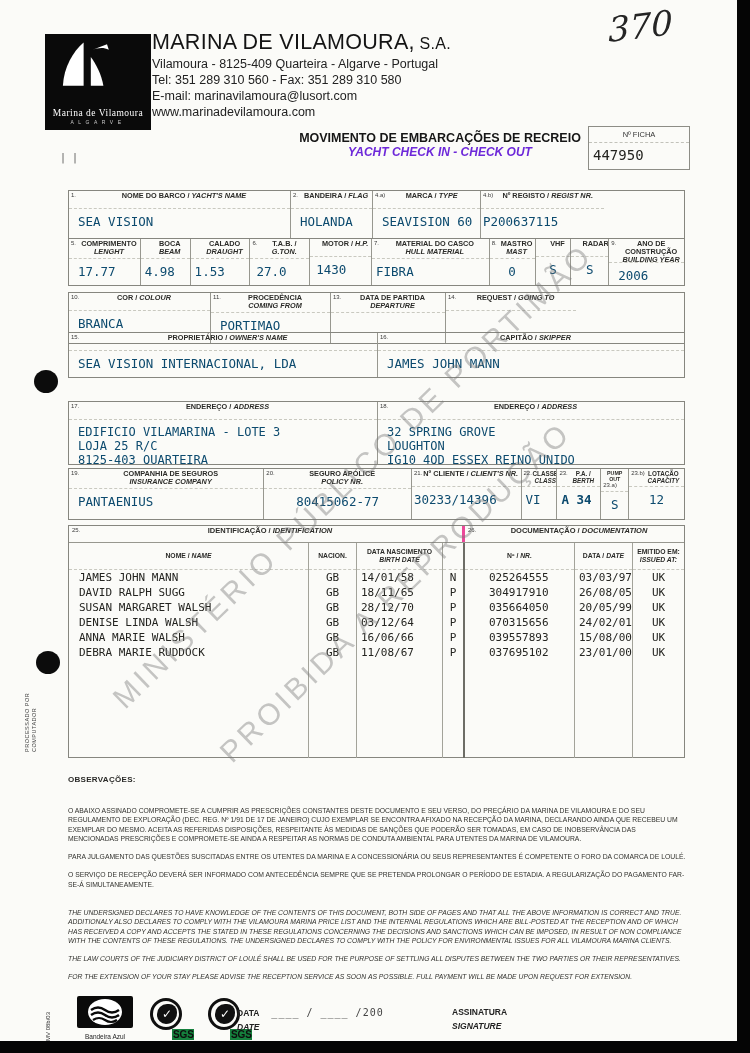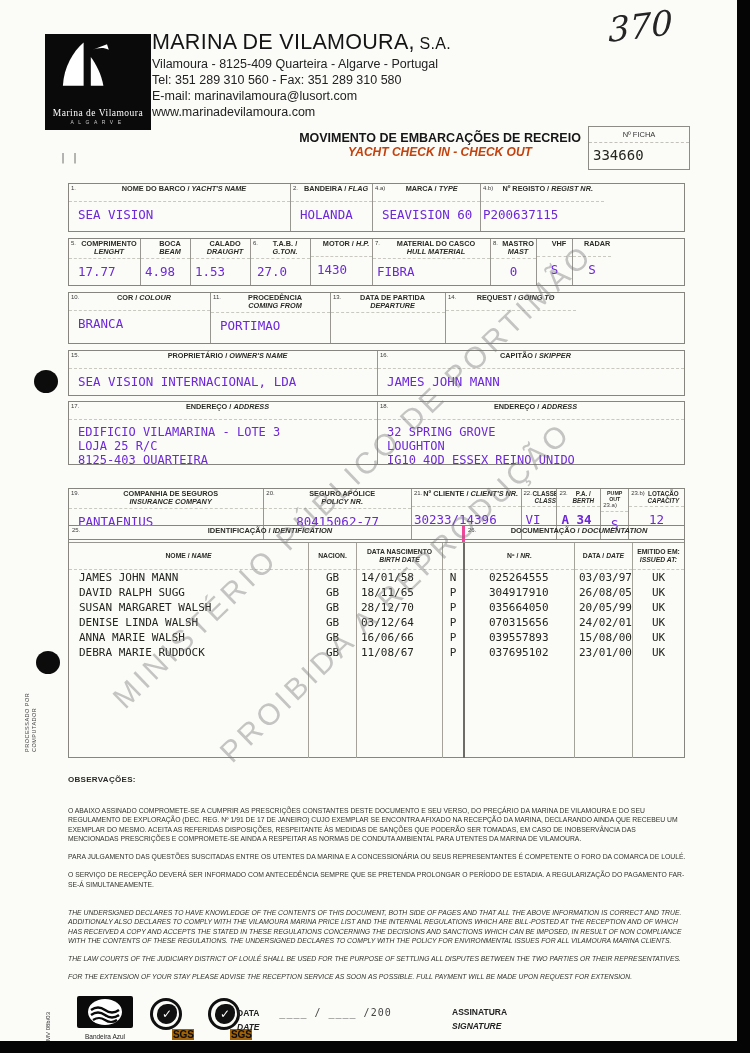--- a/index.html
+++ b/index.html
@@ -13,37 +13,37 @@
   .logo-line2{font:400 5px/7px "Liberation Sans",sans-serif;color:#c9c9c9;letter-spacing:4.5px}
   #company{position:absolute;left:152px;top:30px}
   #company .cname{font:400 21.5px/25px "Liberation Sans",sans-serif;color:#141414;letter-spacing:.3px}
   #company .cname .sfx{font-size:16px}
   #company .cline{font:400 12.5px/16px "Liberation Sans",sans-serif;color:#222}
   #handwritten{position:absolute;left:608px;top:8px;font:italic 400 34px/36px "DejaVu Serif",serif;color:#242424;transform:rotate(-7deg) skewX(-6deg)}
   #pen-marks{position:absolute;left:60px;top:153px;font:400 10px/10px "DejaVu Sans Mono",monospace;color:#555}
   
   #title{position:absolute;left:220px;top:131px;width:440px;text-align:center}
   #title .t1{font:700 12.5px/14px "Liberation Sans",sans-serif;color:#161616}
-  #title .t2{font:italic 700 12px/15px "Liberation Sans",sans-serif;color:#c2410c}
+  #title .t2{font:italic 700 12px/15px "Liberation Sans",sans-serif;color:#6d28d9}
   #ficha{position:absolute;left:588px;top:126px;width:102px;height:44px;border:1px solid #8d8d86;box-sizing:border-box}
   #ficha .fl{font:400 7.5px/9px "Liberation Sans",sans-serif;color:#333;text-align:center;padding-top:3px;border-bottom:1px dashed #c2c2ba;padding-bottom:3px}
   #ficha .fv{font:400 14px/16px "DejaVu Sans Mono",monospace;color:#242420;padding:4px 0 0 4px}
   
   .row{position:absolute;left:68px;width:617px;border:1px solid #86867f;box-sizing:border-box;display:flex}
   .cell{position:relative;border-right:1px solid #97978f;display:flex;flex-direction:column;box-sizing:border-box;overflow:hidden}
   .cell:last-child{border-right:none}
   .ch{min-height:14px;border-bottom:1px dashed #c9c9c0;display:flex;align-items:flex-start;padding:1px 2px 2px 2px}
   .num{font:400 6px/7px "Liberation Sans",sans-serif;color:#3a3a3a;min-width:9px}
   .lbl{flex:1;text-align:center;font:700 7.3px/8.2px "Liberation Sans",sans-serif;color:#2b2b28;letter-spacing:0}
   .inline .pt::after{content:" / "}
   .en{font-style:italic}
   .stack .pt,.stack .en{display:block}
   .tiny .lbl{font-size:5.3px;line-height:6px}
   .small .lbl{font-size:6.3px;line-height:7px}
-  .cv{flex:1;font:400 12.5px/15px "DejaVu Sans Mono",monospace;color:#6d28d9;padding:5px 2px 2px 9px;white-space:pre-line}
+  .cv{flex:1;font:400 12.5px/15px "DejaVu Sans Mono",monospace;color:#0c4a6e;padding:5px 2px 2px 9px;white-space:pre-line}
   .cv.center{text-align:center;padding-left:2px}
   
   #crew{position:absolute;left:68px;top:525px;width:617px;height:233px;border:1px solid #86867f;box-sizing:border-box}
   #crew-sec{display:flex;height:16px;border-bottom:1px solid #97978f}
   .sec{display:flex;align-items:flex-start;padding:1px 3px;box-sizing:border-box}
   .sec .lbl{font-size:7.5px}
   #sec-id{width:396px;border-right:3px solid #ec4899}
   #sec-doc{flex:1}
   #crew-cols{display:flex;height:215px}
   .ccol{border-right:1px solid #a3a39a;display:flex;flex-direction:column;box-sizing:border-box}
@@ -71,24 +71,24 @@
   #legal-en p{font-style:italic}
   
   #mv-code{position:absolute;left:44px;top:999px;height:42px;writing-mode:vertical-rl;transform:rotate(180deg);font:400 6px/8px "Liberation Sans",sans-serif;color:#333}
   #blueflag{position:absolute;left:76px;top:996px;width:58px;text-align:center}
   #blueflag .bf-label{font:400 6.5px/8px "Liberation Sans",sans-serif;color:#222;margin-top:1px}
   .sgs{position:absolute;width:46px;height:42px}
   #sgs1{left:148px;top:998px}
   #sgs2{left:206px;top:998px}
   .sgs .ring{position:absolute;left:2px;top:0;width:32px;height:32px;border:3px solid #101010;border-radius:50%;box-sizing:border-box}
   .sgs .blob{position:absolute;left:9px;top:6px;width:20px;height:20px;background:#101010;border-radius:50% 40% 55% 45%;color:#fff;font:700 12px/20px "DejaVu Sans",sans-serif;text-align:center}
-  .sgs .sgs-label{position:absolute;right:0;bottom:0;background:#a16207;font:700 10px/11px "Liberation Sans",sans-serif;color:#0d0d0d;padding-left:1px}
+  .sgs .sgs-label{position:absolute;right:0;bottom:0;background:#15803d;font:700 10px/11px "Liberation Sans",sans-serif;color:#0d0d0d;padding-left:1px}
   #date-area{position:absolute;left:237px;top:1007px}
   #date-area .dl{font:700 8.5px/11px "Liberation Sans",sans-serif;color:#232323}
-  #date-area .dl .date-line{font:400 10px/11px "DejaVu Sans Mono",monospace;color:#444;margin-left:20px;letter-spacing:1px}
+  #date-area .dl .date-line{font:400 10px/11px "DejaVu Sans Mono",monospace;color:#444;margin-left:12px;letter-spacing:1px}
   #date-area .de{font:italic 700 8.5px/11px "Liberation Sans",sans-serif;color:#232323;margin-top:3px}
   #sign-area{position:absolute;left:452px;top:1007px}
   #sign-area .sa{font:700 8.5px/11px "Liberation Sans",sans-serif;color:#232323}
   #sign-area .sb{font:italic 700 8.5px/11px "Liberation Sans",sans-serif;color:#232323;margin-top:3px}
 </style>
 </head>
 <body>
 
 <div id="page">
 
@@ -114,24 +114,24 @@
     <div class="cline">E-mail: marinavilamoura@lusort.com</div>
     <div class="cline">www.marinadevilamoura.com</div>
   </div>
 
   <div id="title">
     <div class="t1">MOVIMENTO DE EMBARCAÇÕES DE RECREIO</div>
     <div class="t2">YACHT CHECK IN - CHECK OUT</div>
   </div>
   <div id="ficha">
     <div class="fl">Nº FICHA</div>
-    <div class="fv">334660</div>
-  </div>
-
-  <div class="row" style="top:183px;height:49px">
+    <div class="fv">447950</div>
+  </div>
+
+  <div class="row" style="top:190px;height:49px">
     <div class="cell inline" style="width:222px">
         <div class="ch">
           <span class="num">1.</span>
           <span class="lbl"><span class="pt">NOME DO BARCO</span><span class="en">YACHT'S NAME</span></span>
         </div>
         <div class="cv">SEA VISION</div>
       </div>
     <div class="cell inline" style="width:82px">
         <div class="ch">
           <span class="num">2.</span>
@@ -227,20 +227,30 @@
         </div>
         <div class="cv center">S</div>
       </div>
     <div class="cell solo" style="width:38px">
         <div class="ch">
           <span class="num"></span>
           <span class="lbl"><span class="pt">RADAR</span></span>
         </div>
         <div class="cv center">S</div>
       </div>
+    <div class="cell stack" style="width:75px">
+        <div class="ch">
+          <span class="num">9.</span>
+          <span class="lbl">
+            <span class="pt">ANO DE CONSTRUÇÃO</span>
+            <span class="en">BUILDING YEAR</span>
+          </span>
+        </div>
+        <div class="cv">2006</div>
+      </div>
   </div>
 
   <div class="row" style="top:292px;height:52px">
     <div class="cell inline" style="width:142px">
         <div class="ch">
           <span class="num">10.</span>
           <span class="lbl"><span class="pt">COR</span><span class="en">COLOUR</span></span>
         </div>
         <div class="cv">BRANCA</div>
       </div>
@@ -266,21 +276,21 @@
       </div>
     <div class="cell inline" style="width:130px">
         <div class="ch">
           <span class="num">14.</span>
           <span class="lbl"><span class="pt">REQUEST</span><span class="en">GOING TO</span></span>
         </div>
         <div class="cv"></div>
       </div>
   </div>
 
-  <div class="row" style="top:350px;height:46px">
+  <div class="row" style="top:332px;height:46px">
     <div class="cell inline" style="width:310px">
         <div class="ch">
           <span class="num">15.</span>
           <span class="lbl"><span class="pt">PROPRIETÁRIO</span><span class="en">OWNER'S NAME</span></span>
         </div>
         <div class="cv">SEA VISION INTERNACIONAL, LDA</div>
       </div>
     <div class="cell inline" style="width:307px">
         <div class="ch">
           <span class="num">16.</span>
@@ -304,21 +314,21 @@
         <div class="ch">
           <span class="num">18.</span>
           <span class="lbl"><span class="pt">ENDEREÇO</span><span class="en">ADDRESS</span></span>
         </div>
         <div class="cv" style="font-size:12px;line-height:14px">32 SPRING GROVE
 LOUGHTON
 IG10 4QD ESSEX REINO UNIDO</div>
       </div>
   </div>
 
-  <div class="row" style="top:488px;height:52px">
+  <div class="row" style="top:468px;height:52px">
     <div class="cell stack" style="width:196px">
         <div class="ch">
           <span class="num">19.</span>
           <span class="lbl">
             <span class="pt">COMPANHIA DE SEGUROS</span>
             <span class="en">INSURANCE COMPANY</span>
           </span>
         </div>
         <div class="cv">PANTAENIUS</div>
       </div>

